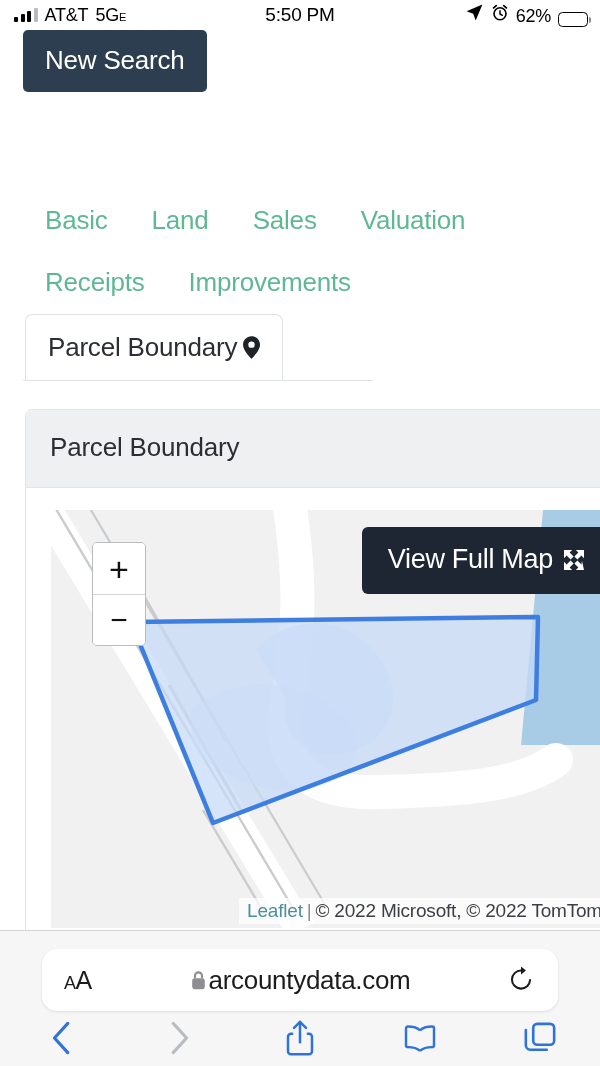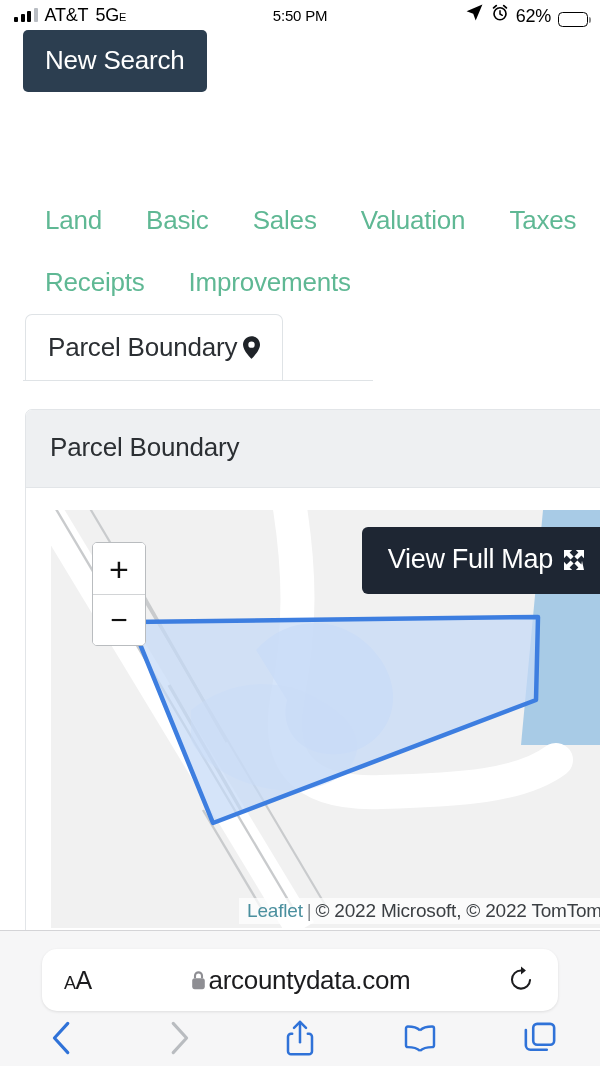--- a/index.html
+++ b/index.html
@@ -57,21 +57,21 @@
   .signal-bars i:nth-child(3) { height: 11px; }
   .signal-bars i:nth-child(4) { height: 14px; background: #b8bcc2; }
   .carrier { font-size: 18px; letter-spacing: -0.2px; }
   .net-type { font-size: 18px; letter-spacing: -0.2px; }
   .net-type sub { font-size: 11px; vertical-align: baseline; }
 
   .sb-center {
     position: absolute;
     left: 0; right: 0;
     text-align: center;
-    font-size: 15px;
+    font-size: 19px;
     font-weight: 400;
     letter-spacing: -0.2px;
   }
   .sb-right {
     position: absolute;
     right: 12px;
     display: flex;
     align-items: flex-end;
     gap: 7px;
   }
@@ -368,25 +368,24 @@
   </div>
 
   <div id="page">
 
     <div class="btn-row" id="top-btn-row">
       <button class="nav-btn">New Search</button>
     </div>
 
     <nav id="tabs">
       <div class="tab-list">
+        <a class="tab">Basic</a>
         <a class="tab">Land</a>
-        <a class="tab">Basic</a>
         <a class="tab">Sales</a>
         <a class="tab">Valuation</a>
-        <a class="tab">Taxes</a>
         <a class="tab">Receipts</a>
         <a class="tab">Improvements</a>
         <a class="tab active">
           <span>Parcel Boundary</span>
           <span class="pin-icon">
             <svg width="17" height="23" viewBox="0 0 24 32">
                 <path d="M12 0C5.4 0 0 5.4 0 12c0 8.6 12 20 12 20s12-11.4 12-20C24 5.4 18.6 0 12 0zm0 16.5a4.5 4.5 0 1 1 0-9 4.5 4.5 0 0 1 0 9z" fill="#1f2328"></path>
               </svg>
           </span>
         </a>

